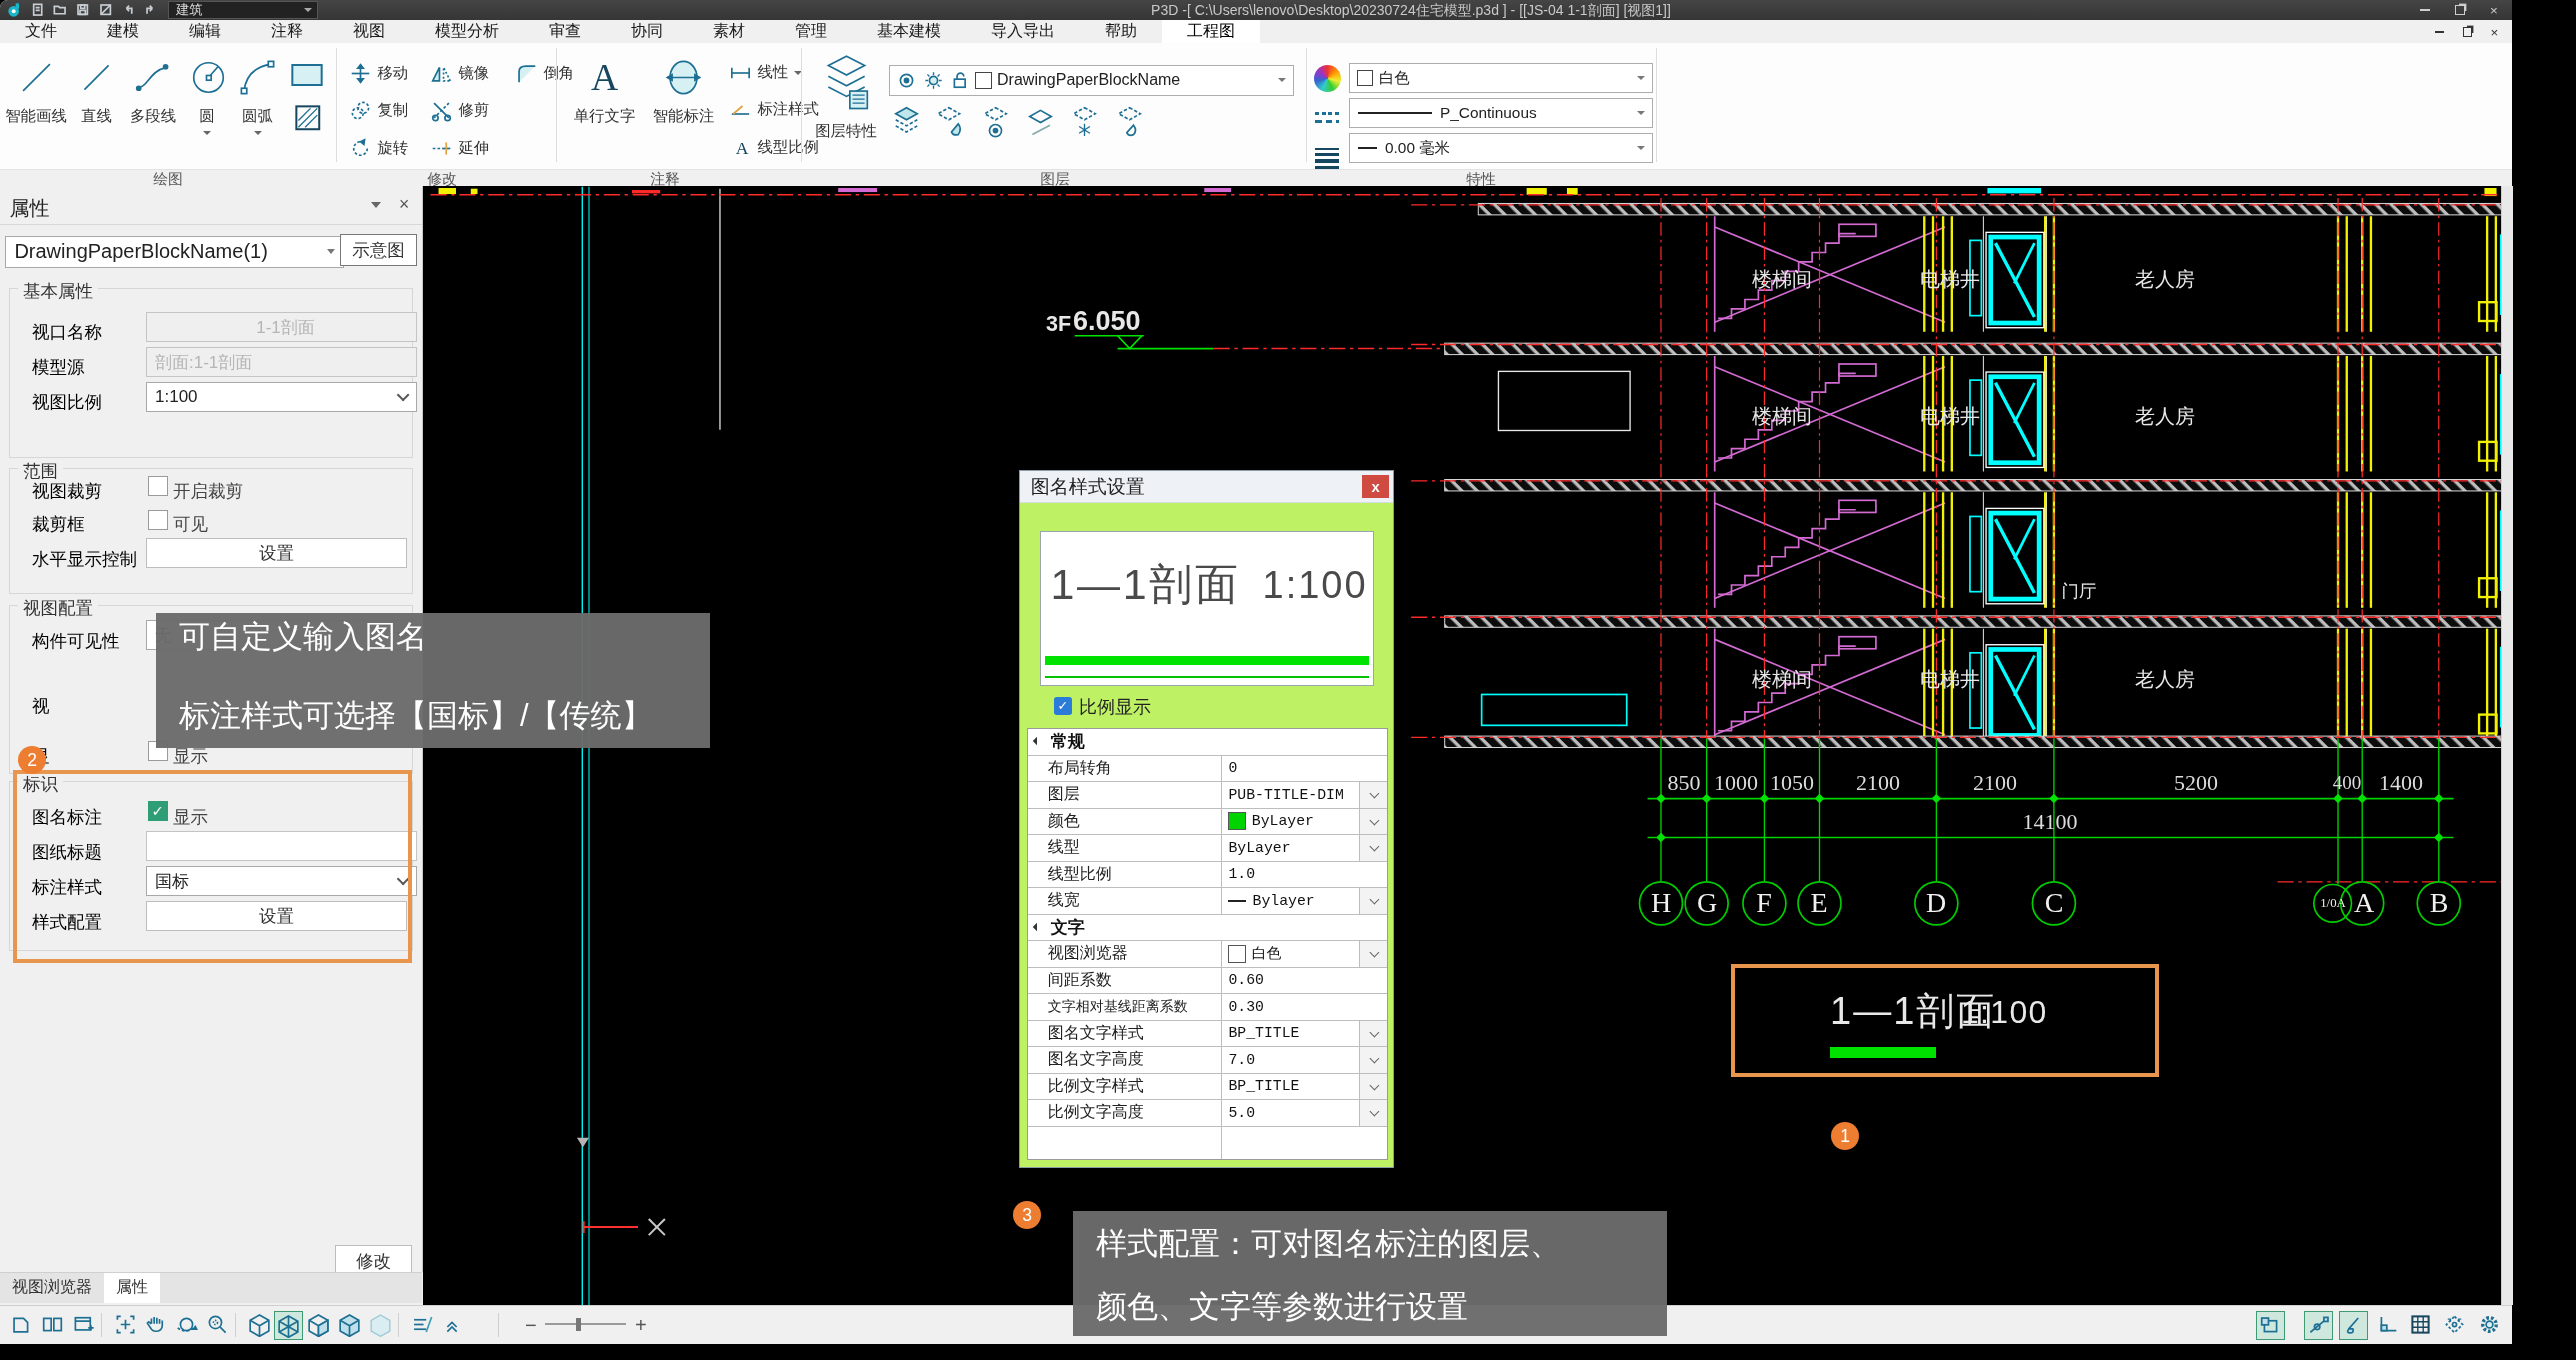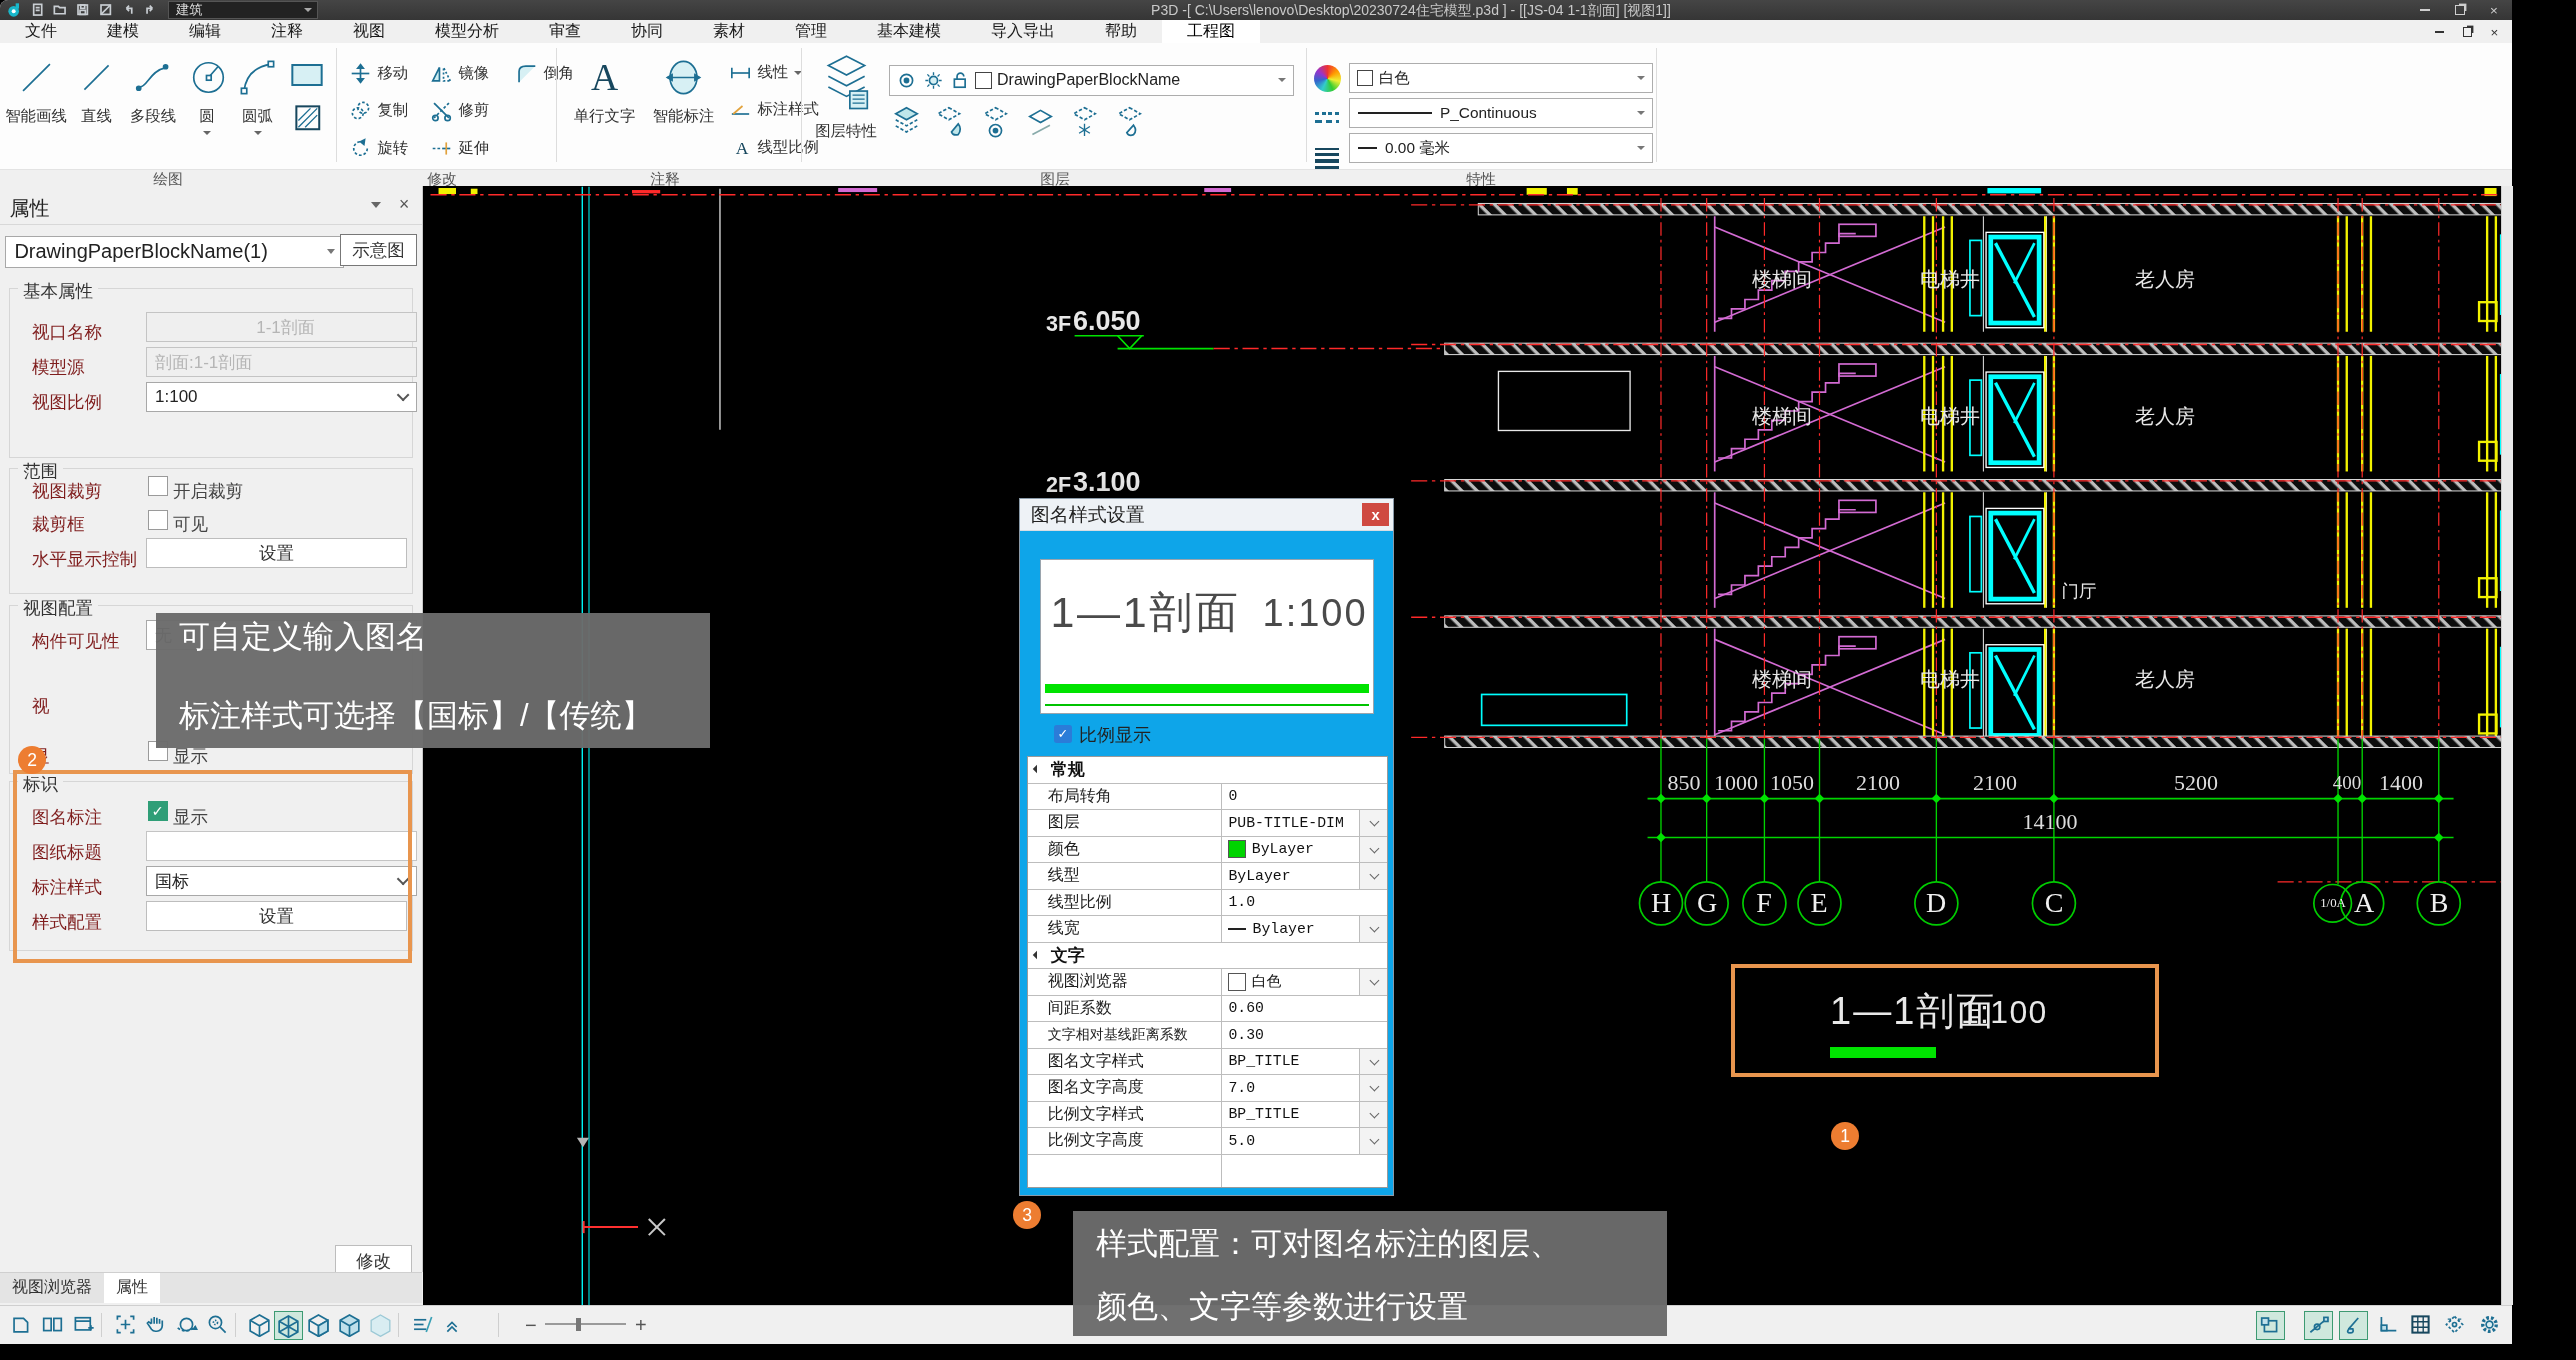--- a/index.html
+++ b/index.html
@@ -35,40 +35,40 @@
   .combo{position:absolute;background:#fff;border:0.7px solid #adadad;display:flex;align-items:center;font-size:15.4px;color:#222;}
   .combo .tri{margin-left:auto;margin-right:6.7px;width:0;height:0;border-left:4px solid transparent;border-right:4px solid transparent;border-top:4.7px solid #777;}
   .sw{width:14.8px;height:14.8px;border:1.3px solid #444;background:#fff;margin:0 5.4px 0 6.7px;}
   #ribbonlabels{position:absolute;left:0;top:169px;width:2512px;height:16px;background:#f0f0f0;border-top:0.7px solid #e3e3e3;border-bottom:0.7px solid #d5d5d5;}
   .glabel{position:absolute;top:0;font-size:14.8px;color:#555;transform:translateX(-50%);}
   
   #panel{position:absolute;left:0;top:186px;width:422px;height:1086px;background:#f0f0f0;border-right:0.7px solid #c9c9c9;}
   .ptitle{position:absolute;left:9.4px;top:9.4px;font-size:20px;color:#222;}
   .grp{position:absolute;border:0.7px solid #d6d6d6;}
   .legend{position:absolute;background:#f0f0f0;padding:0 5.4px;font-size:17.5px;color:#333;}
-  .plabel{position:absolute;font-size:17.5px;color:#7f1d1d;text-align:right;}
+  .plabel{position:absolute;font-size:17.5px;color:#000000;text-align:right;}
   .pinput{position:absolute;background:#fff;border:0.7px solid #c4c4c4;font-size:17px;color:#222;display:flex;align-items:center;padding-left:8px;}
   .pinput.dis{background:#efefef;color:#b5b5b5;}
   .pselect{position:absolute;background:#fff;border:0.7px solid #a8a8a8;font-size:17px;color:#222;display:flex;align-items:center;padding-left:8px;}
   .chev{margin-left:auto;margin-right:9.4px;width:7.4px;height:7.4px;border-right:2px solid #555;border-bottom:2px solid #555;transform:rotate(45deg) translateY(-2px);}
   .pbtn{position:absolute;background:#fff;border:0.7px solid #bdbdbd;font-size:17.5px;color:#333;display:flex;align-items:center;justify-content:center;}
   .cb{position:absolute;width:17.5px;height:17.5px;border:1.3px solid #9a9a9a;background:#fff;}
   .cb.gchk{background:#2f9e77;border-color:#2f9e77;color:#fff;font-size:14.8px;display:flex;align-items:center;justify-content:center;}
   .cblbl{position:absolute;font-size:17.5px;color:#444;}
   #tabbar{position:absolute;left:0;top:1272px;width:422px;height:29.6px;background:#e4e4e4;border-top:0.7px solid #cfcfcf;display:flex;}
   .tab{font-size:16px;color:#333;padding:0 12px;display:flex;align-items:center;}
   .tab.active{background:#fff;}
   
   #canvas{position:absolute;left:423px;top:186px;width:2079px;height:1119px;background:#000;overflow:hidden;}
   .cvtext{position:absolute;color:#e8e8e8;white-space:nowrap;}
   .rl{position:absolute;transform:translateX(-50%);color:#e8e8e8;font-size:20px;white-space:nowrap;}
   .dimt{position:absolute;transform:translateX(-50%);color:#ddd;font-size:22px;font-family:"Liberation Serif",serif;}
   .bub{position:absolute;transform:translate(-50%,-50%);color:#f0f0f0;font-size:28px;font-family:"Liberation Serif",serif;}
   
-  #dialog{position:absolute;left:1019px;top:498px;width:373px;height:696px;background:#0ea5e9;border:0.7px solid #8a9aa8;box-shadow:0 5.4px 20px rgba(0,0,0,.6);}
+  #dialog{position:absolute;left:1019px;top:470px;width:373px;height:696px;background:#bef264;border:0.7px solid #8a9aa8;box-shadow:0 5.4px 20px rgba(0,0,0,.6);}
   #dlgtitle{position:absolute;left:0;top:0;right:0;height:31px;background:#eef2f6;border-bottom:0.7px solid #d7dde3;display:flex;align-items:center;font-size:19px;color:#222;padding-left:10.7px;}
   #dlgclose{position:absolute;right:4px;top:4px;width:27px;height:23px;background:#cf4a41;color:#fff;font-size:14.8px;font-weight:bold;display:flex;align-items:center;justify-content:center;}
   #dlgprev{position:absolute;left:20px;top:60px;width:332px;height:153px;background:#fff;border:0.7px solid #9aa4ad;}
   #prevname{position:absolute;left:9.4px;top:24px;font-size:43px;color:#4a4a4a;letter-spacing:2.7px;}
   #prevscale{position:absolute;right:5.4px;top:32px;font-size:38px;color:#4a4a4a;letter-spacing:2px;}
   #prevbar{position:absolute;left:4px;right:4px;top:124px;height:9.4px;background:#00e300;}
   #prevline{position:absolute;left:4px;right:4px;top:144px;height:2px;background:#00c300;}
   #dlgchk{position:absolute;left:34px;top:226px;width:17.5px;height:17.5px;background:#2b7cd8;border-radius:2.7px;color:#fff;font-size:12.8px;display:flex;align-items:center;justify-content:center;}
   #dlgchklbl{position:absolute;left:59px;top:224px;font-size:18px;color:#222;}
   #grid{position:absolute;left:6.7px;top:257px;width:359px;height:430px;background:#fff;border:0.7px solid #9a9a9a;display:flex;flex-direction:column;}

